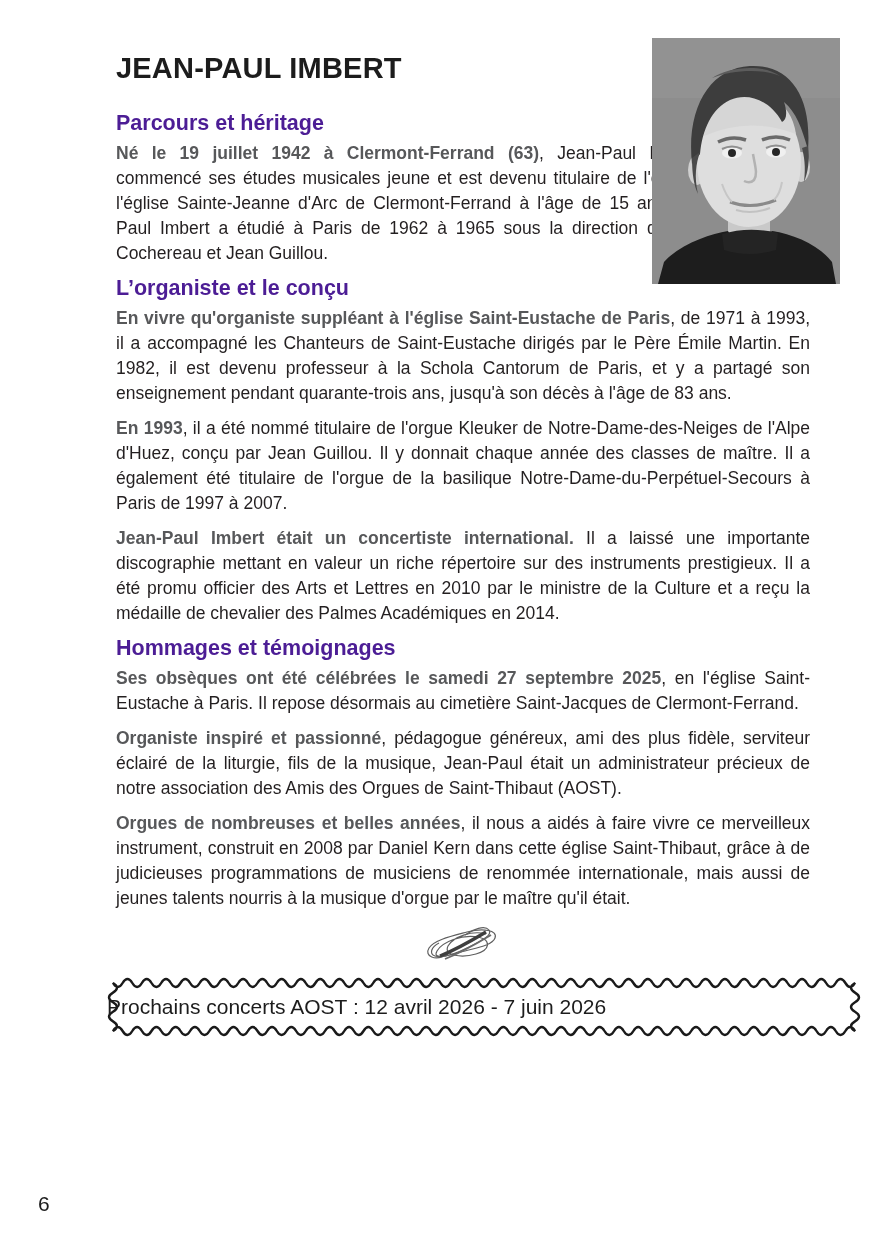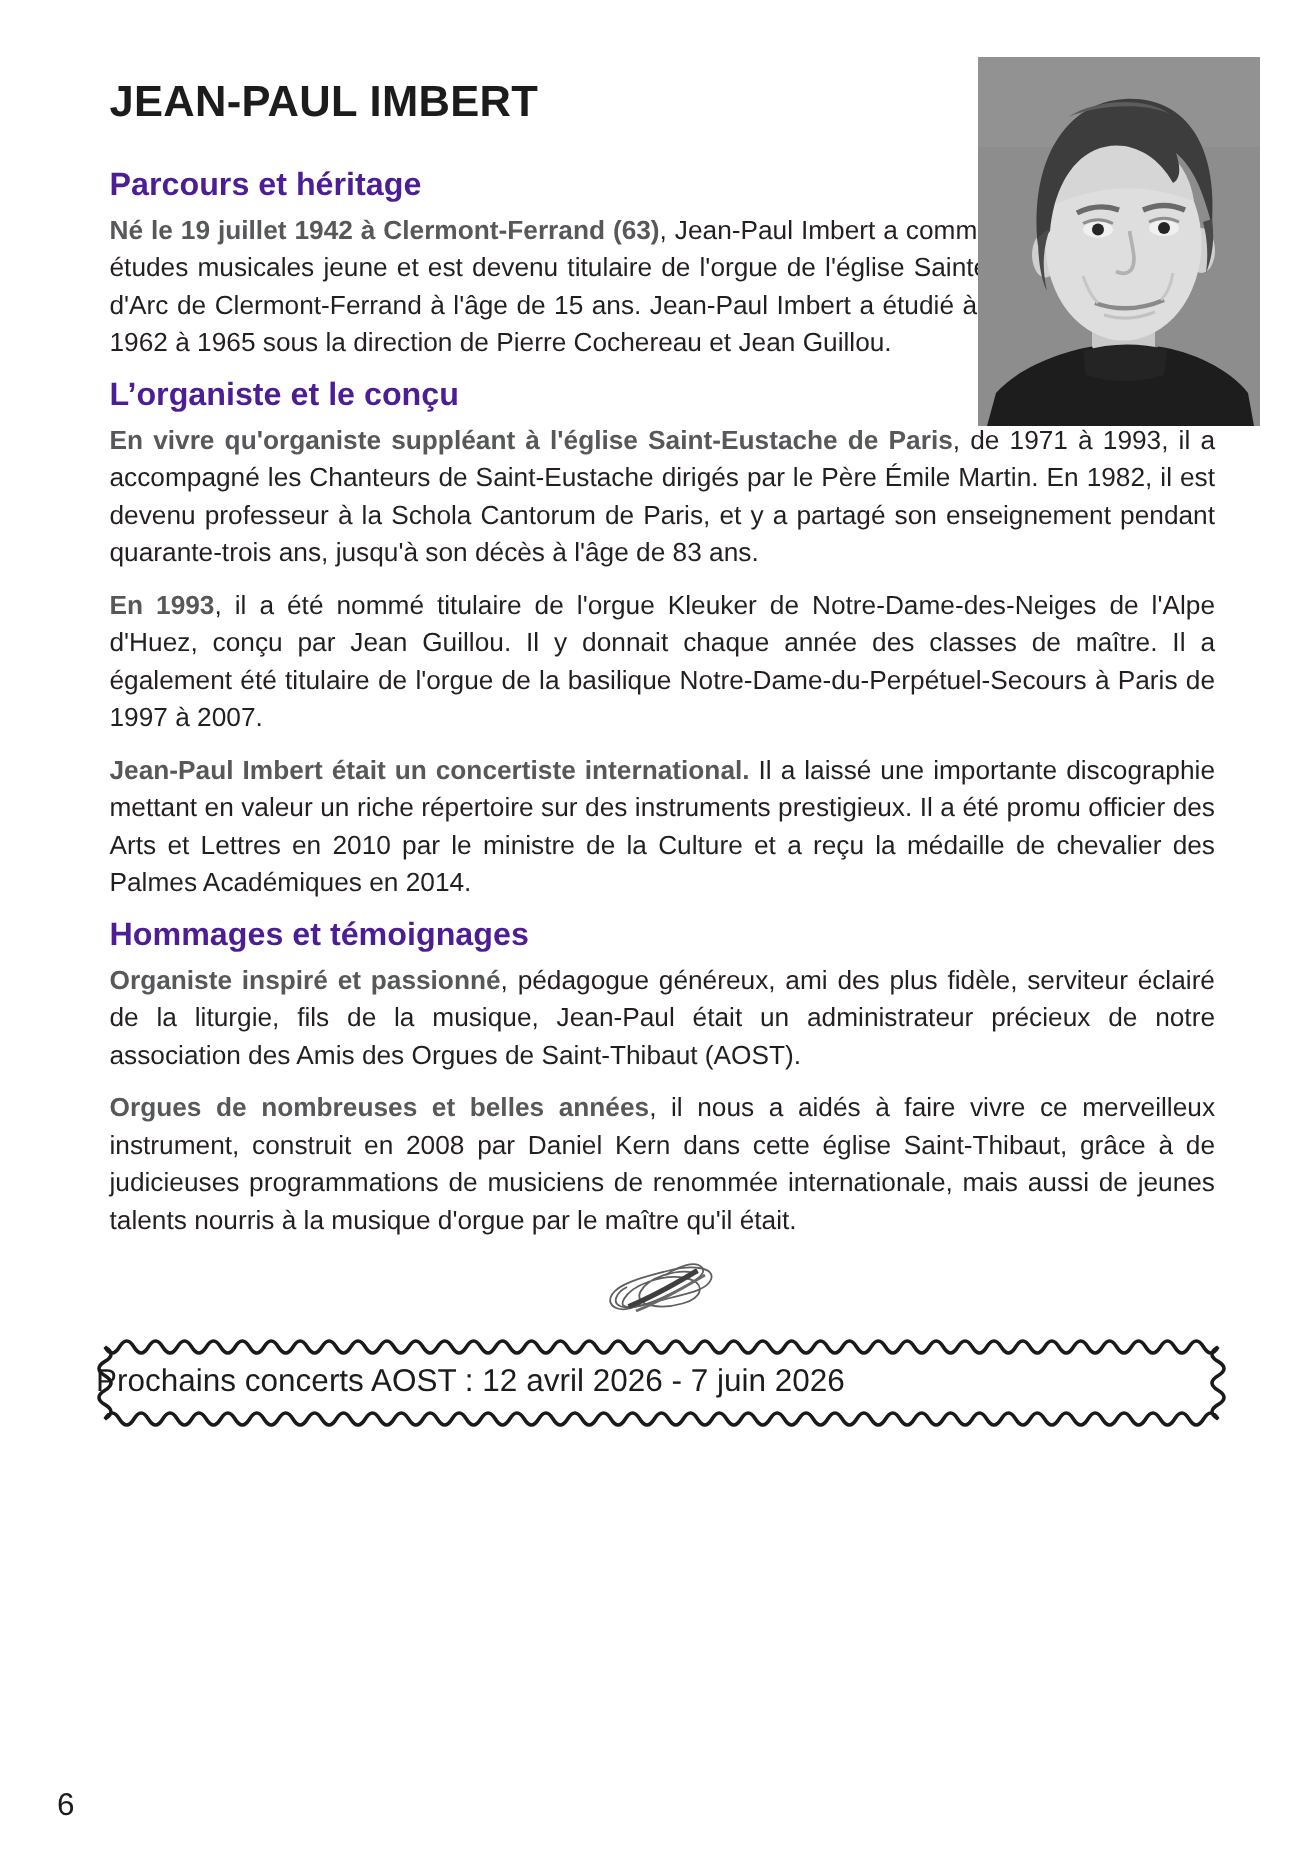--- a/index.html
+++ b/index.html
@@ -5,21 +5,21 @@
   html, body { margin: 0; padding: 0; }
   body {
     width: 874px; height: 1240px;
     background: #ffffff;
     font-family: "Liberation Sans", sans-serif;
     color: #231f20;
     position: relative;
     overflow: hidden;
   }
   .content {
-    padding: 52px 64px 0 73px;
+    padding: 52px 64px 0 116px;
   }
   h1.doc-title {
     font-size: 29px;
     font-weight: 700;
     margin: 0 0 26px 0;
     letter-spacing: 0.2px;
     color: #1c1c1c;
   }
   h2.section-heading {
     font-size: 21.5px;
@@ -126,20 +126,21 @@
   <h2 class="section-heading">Parcours et héritage</h2>
   <p class="body-par narrow"><span class="lead">Né le 19 juillet 1942 à Clermont-Ferrand (63)</span><span>, Jean-Paul Imbert a commencé ses études musicales jeune et est devenu titulaire de l'orgue de l'église Sainte-Jeanne d'Arc de Clermont-Ferrand à l'âge de 15 ans. Jean-Paul Imbert a étudié à Paris de 1962 à 1965 sous la direction de Pierre Cochereau et Jean Guillou.</span></p>
 
   <h2 class="section-heading">L’organiste et le conçu</h2>
   <p class="body-par"><span class="lead">En vivre qu'organiste suppléant à l'église Saint-Eustache de Paris</span><span>, de 1971 à 1993, il a accompagné les Chanteurs de Saint-Eustache dirigés par le Père Émile Martin. En 1982, il est devenu professeur à la Schola Cantorum de Paris, et y a partagé son enseignement pendant quarante-trois ans, jusqu'à son décès à l'âge de 83 ans.</span></p>
   <p class="body-par"><span class="lead">En 1993</span><span>, il a été nommé titulaire de l'orgue Kleuker de Notre-Dame-des-Neiges de l'Alpe d'Huez, conçu par Jean Guillou. Il y donnait chaque année des classes de maître. Il a également été titulaire de l'orgue de la basilique Notre-Dame-du-Perpétuel-Secours à Paris de 1997 à 2007.</span></p>
 
   <p class="body-par"><span class="lead">Jean-Paul Imbert était un concertiste international.</span><span> Il a laissé une importante discographie mettant en valeur un riche répertoire sur des instruments prestigieux. Il a été promu officier des Arts et Lettres en 2010 par le ministre de la Culture et a reçu la médaille de chevalier des Palmes Académiques en 2014.</span></p>
 
   <h2 class="section-heading">Hommages et témoignages</h2>
+  <p class="body-par"><span class="lead">Ses obsèques ont été célébrées le samedi 27 septembre 2025</span><span>, en l'église Saint-Eustache à Paris. Il repose désormais au cimetière Saint-Jacques de Clermont-Ferrand.</span></p>
   <p class="body-par"><span class="lead">Organiste inspiré et passionné</span><span>, pédagogue généreux, ami des plus fidèle, serviteur éclairé de la liturgie, fils de la musique, Jean-Paul était un administrateur précieux de notre association des Amis des Orgues de Saint-Thibaut (AOST).</span></p>
   <p class="body-par"><span class="lead">Orgues de nombreuses et belles années</span><span>, il nous a aidés à faire vivre ce merveilleux instrument, construit en 2008 par Daniel Kern dans cette église Saint-Thibaut, grâce à de judicieuses programmations de musiciens de renommée internationale, mais aussi de jeunes talents nourris à la musique d'orgue par le maître qu'il était.</span></p>
 
   <div class="ornament">
     <svg width="92" height="44" viewBox="0 0 92 44">
       <g fill="none" stroke="#5f5f5f" stroke-width="1.2">
         <path d="M31 33 C18 41 7 35 12 27 C17 19 35 15 50 11 C66 7 81 9 78 17 C75 25 58 27 44 31 C30 35 15 39 20 30 C25 21 45 13 61 16 C75 19 73 29 59 33 C45 37 26 35 31 25 C36 16 55 9 69 13"></path>
         <path d="M22 22 C14 26 12 33 18 35 C26 38 40 32 52 26 C64 20 76 14 72 9 C68 4 56 8 48 14"></path>
       </g>
       <path d="M23 35 C38 29 54 20 69 11" stroke="#3e3e3e" stroke-width="3.4" fill="none"></path>

